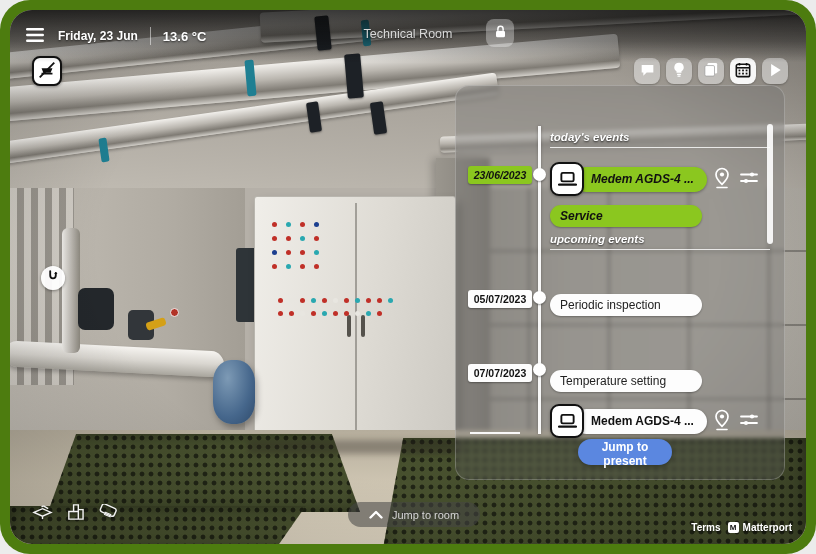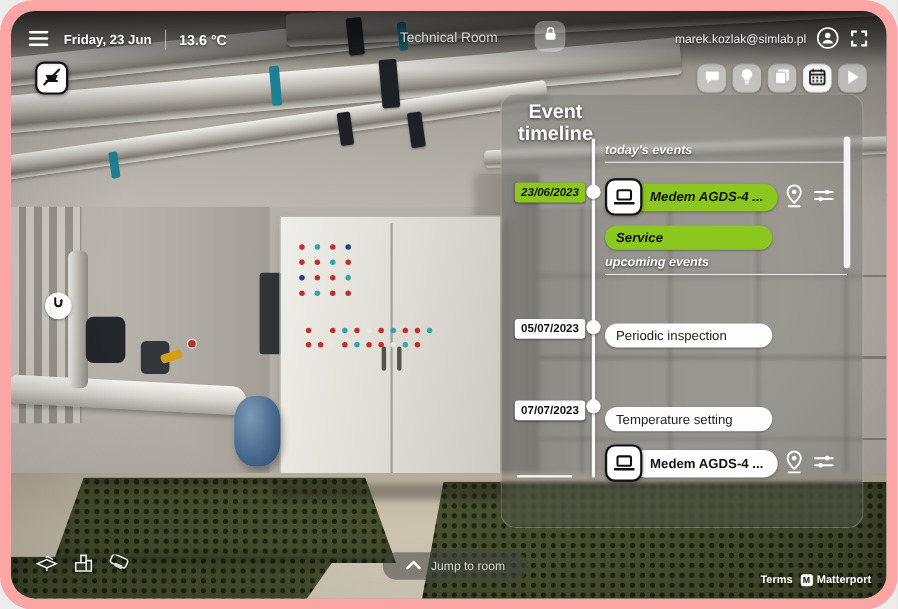--- a/index.html
+++ b/index.html
@@ -1,17 +1,17 @@
 <!DOCTYPE html>
 <html><head>
 <meta charset="utf-8">
 <style>
   html,body{margin:0;padding:0;background:#ececec;font-family:"Liberation Sans",sans-serif;}
   *{box-sizing:border-box;}
-  .frame{position:relative;width:816px;height:554px;background:#fca5a5;border-radius:30px;overflow:hidden;}
+  .frame{position:relative;width:816px;height:554px;background:#4d7c0f;border-radius:30px;overflow:hidden;}
   .screen{position:absolute;left:10px;top:10px;width:796px;height:534px;border-radius:22px;overflow:hidden;background:#b5b0a8;}
 
   
   .scene{position:absolute;inset:0;z-index:0;}
   .ceiling{position:absolute;left:0;top:0;right:0;height:178px;overflow:hidden;
     background:linear-gradient(185deg,#8d8881 0%,#a6a199 45%,#c0bbb2 100%);}
   .pipe{position:absolute;background:linear-gradient(180deg,#f2f0ec 0%,#bab6af 45%,#7f7b74 78%,#d2cfc9 100%);
     border-radius:4px;box-shadow:0 2px 3px rgba(0,0,0,.25);}
   .p1{left:-30px;top:14px;width:600px;height:26px;transform:rotate(-6deg);}
   .p2{left:-40px;top:52px;width:650px;height:34px;transform:rotate(-5deg);}
@@ -244,42 +244,20 @@
       <span class="temp">13.6 °C</span>
       <span class="room-title">Technical Room</span>
       <span class="lock-chip">
         <span>
           <svg width="15" height="15" viewBox="0 0 20 20">
               <rect x="4" y="9" width="12" height="8.5" rx="2" fill="#fff"></rect>
               <path d="M6.5 9 V6.5 a3.5 3.5 0 0 1 7 0 V9" fill="none" stroke="#fff" stroke-width="2"></path>
             </svg>
         </span>
       </span>
-      <span class="tb-right">
-        <span class="email">marek.kozlak@simlab.pl</span>
-        <button class="ic-btn">
-          <span>
-            <svg width="21" height="21" viewBox="0 0 22 22">
-                <circle cx="11" cy="11" r="9.5" fill="none" stroke="#fff" stroke-width="1.6"></circle>
-                <circle cx="11" cy="8.6" r="2.6" fill="#fff"></circle>
-                <path d="M5.8 16.2 a5.6 5.6 0 0 1 10.4 0" fill="#fff"></path>
-              </svg>
-          </span>
-        </button>
-        <button class="ic-btn">
-          <span>
-            <svg width="18" height="18" viewBox="0 0 20 20" fill="none" stroke="#fff" stroke-width="2.2" stroke-linecap="round">
-                <path d="M3 7 V3 h4"></path>
-                <path d="M13 3 h4 v4"></path>
-                <path d="M17 13 v4 h-4"></path>
-                <path d="M7 17 H3 v-4"></path>
-              </svg>
-          </span>
-        </button>
-      </span>
     </div>
 
     <button class="mode-btn ic-btn">
       <span>
         <svg width="20" height="20" viewBox="0 0 22 22">
             <path d="M5 9 h12 l-2 5 H7 Z" fill="#111"></path>
             <path d="M5 14 h12 v2 H5 Z" fill="#111"></path>
             <path d="M3 19 L19 3" stroke="#111" stroke-width="2"></path>
           </svg>
       </span>
@@ -330,21 +308,20 @@
       <button class="tool ic-btn">
         <span>
           <svg width="13" height="14" viewBox="0 0 14 16">
               <path d="M2 1 L13 8 L2 15 Z" fill="#fff"></path>
             </svg>
         </span>
       </button>
     </div>
 
     <div class="panel">
-      <div class="panel-title">Event timeline</div>
       <div class="scrollbar"></div>
       <div class="tline"></div>
       <div class="tl-end"></div>
 
       <div class="sec sec1">today's events</div>
       <div class="rule rule1"></div>
 
       <div class="date-badge green d1">23/06/2023</div>
       <div class="dot dot1"></div>
       <div class="ev-row ev1">
@@ -400,20 +377,21 @@
         </span>
         <span class="ev-sliders">
           <svg width="18" height="16" viewBox="0 0 18 16">
               <path d="M1 4.5 h16 M1 11 h16" stroke="#fff" stroke-width="1.8" stroke-linecap="round"></path>
               <circle cx="12" cy="4.5" r="2.1" fill="#fff"></circle>
               <circle cx="6" cy="11" r="2.1" fill="#fff"></circle>
             </svg>
         </span>
       </div>
 
+      <button class="jump-btn">Jump to present</button>
     </div>
 
     <div class="bl-tools">
       <button class="ic-btn">
         <span>
           <svg width="21" height="18" viewBox="0 0 22 19" fill="none" stroke="#f2f2f2" stroke-width="1.5">
               <path d="M2 10 l9-4 9 4-9 4z"></path>
               <path d="M11 14 v3"></path>
               <path d="M12 3 l5 3 M12 3 l-2 1"></path>
             </svg>

